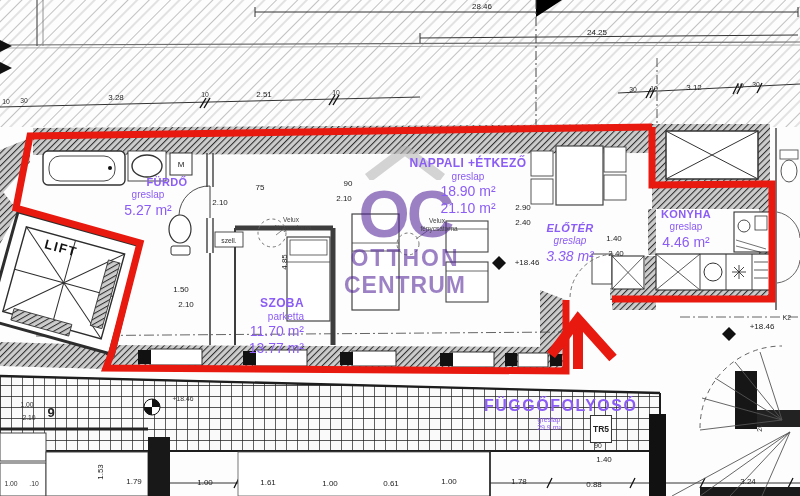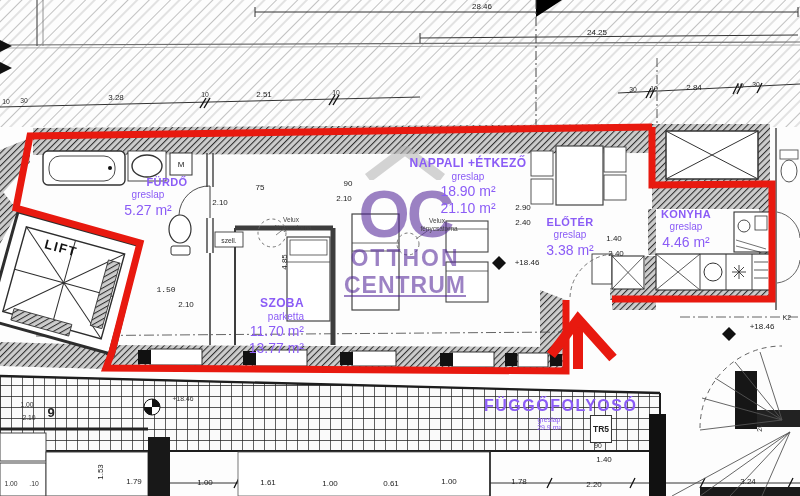--- a/index.html
+++ b/index.html
@@ -5,34 +5,34 @@
   html,body{margin:0;padding:0;background:#e9e9e9;}
   #plan{position:relative;width:800px;height:496px;background:#fdfdfd;overflow:hidden;
         font-family:"Liberation Sans",sans-serif;}
   #plan svg.base{position:absolute;left:0;top:0;z-index:1;}
   
   .wm{position:absolute;left:330px;top:146px;width:150px;z-index:2;text-align:center;
       color:#4c1d95;opacity:.55;pointer-events:none;}
   .wm .roof{height:34px;}
   .wm .oc{font-size:66px;font-weight:bold;line-height:.92;letter-spacing:-3px;}
   .wm .l1{font-size:23px;font-weight:bold;letter-spacing:2px;}
-  .wm .l2{font-size:23px;font-weight:bold;letter-spacing:1px;text-decoration:underline;}
+  .wm .l2{font-size:23px;font-weight:bold;letter-spacing:1px;}
   
   #labels{position:absolute;left:0;top:0;width:800px;height:496px;z-index:3;}
   .room-label{position:absolute;text-align:center;color:#8b5cf6;line-height:1.22;}
   .room-name{font-weight:bold;font-size:11px;letter-spacing:.4px;}
   .room-sub{font-size:10px;}
   .room-area{font-size:14px;}
   #furdo-label{left:112px;top:176px;width:110px;}
   #furdo-label .sub2{width:72px;}
   #szoba-label{left:226px;top:248px;width:78px;text-align:right;margin-top:48px;}
   #szoba-label .room-name{font-size:12px;}
   #nappali-label{left:394px;top:156px;width:148px;}
   #nappali-label .room-name{font-size:12px;}
-  #eloter-label{left:532px;top:216px;width:76px;}
+  #eloter-label{left:532px;top:222px;width:76px;font-style:italic;}
   #konyha-label{left:650px;top:208px;width:72px;}
   #lift-label{position:absolute;left:44px;top:244px;width:60px;font-size:13px;font-weight:bold;
               letter-spacing:1.5px;color:#111;transform:rotate(15deg);}
   #folyoso-label{left:484px;top:396px;width:130px;}
   #folyoso-label .room-name{font-size:16px;letter-spacing:1.5px;}
   #folyoso-label .room-sub,#folyoso-label .room-area{font-size:7px;line-height:1.15;}
   .dim{position:absolute;font-size:8px;color:#222;transform:translate(-50%,-50%);
        white-space:nowrap;z-index:3;}
   .dim.t7{font-size:6.8px;color:#333;}
   .dim.rot{transform:translate(-50%,-50%) rotate(-90deg);}
@@ -331,28 +331,28 @@
         <span class="dim" style="left: 482px; top: 6px;">28.46</span>
         <span class="dim" style="left: 597px; top: 32px;">24.25</span>
         <span class="dim t7" style="left: 6px; top: 101px;">10</span>
         <span class="dim t7" style="left: 24px; top: 100px;">30</span>
         <span class="dim" style="left: 116px; top: 97px;">3.28</span>
         <span class="dim t7" style="left: 205px; top: 94px;">10</span>
         <span class="dim" style="left: 264px; top: 94px;">2.51</span>
         <span class="dim t7" style="left: 336px; top: 92px;">10</span>
         <span class="dim t7" style="left: 633px; top: 89px;">30</span>
         <span class="dim t7" style="left: 654px; top: 88px;">10</span>
-        <span class="dim" style="left: 694px; top: 87px;">2.84</span>
+        <span class="dim" style="left: 694px; top: 87px;">3.12</span>
         <span class="dim t7" style="left: 740px; top: 85px;">10</span>
         <span class="dim t7" style="left: 756px; top: 84px;">30</span>
         <span class="dim" style="left: 224px; top: 187px; margin-left: 36px;">75</span>
         <span class="dim" style="left: 220px; top: 202px;">2.10</span>
         <span class="dim" style="left: 348px; top: 183px;">90</span>
         <span class="dim" style="left: 344px; top: 198px;">2.10</span>
-        <span class="dim" style="left: 166px; top: 289px; font-family: Liberation Mono, monospace;">1.50</span>
+        <span class="dim" style="left: 181px; top: 289px;">1.50</span>
         <span class="dim" style="left: 186px; top: 304px;">2.10</span>
         <span class="dim rot" style="left: 284px; top: 262px;">4.85</span>
         <span class="dim" style="left: 523px; top: 207px;">2.90</span>
         <span class="dim" style="left: 523px; top: 222px;">2.40</span>
         <span class="dim" style="left: 614px; top: 238px;">1.40</span>
         <span class="dim" style="left: 616px; top: 253px;">2.40</span>
         <span class="dim" style="left: 527px; top: 262px;">+18.46</span>
         <span class="dim" style="left: 762px; top: 326px;">+18.46</span>
         <span class="dim t7" style="left: 183px; top: 398px;">+18.46</span>
         <span class="dim t7" style="left: 787px; top: 317px;">K2</span>
@@ -370,19 +370,19 @@
         <span class="dim" style="left: 604px; top: 459px;">1.40</span>
         <span class="dim t7 rot" style="left: 759px; top: 428px;">20</span>
         <span class="dim rot" style="left: 100px; top: 472px;">1.53</span>
         <span class="dim" style="left: 134px; top: 481px;">1.79</span>
         <span class="dim" style="left: 205px; top: 482px;">1.00</span>
         <span class="dim" style="left: 268px; top: 482px;">1.61</span>
         <span class="dim" style="left: 330px; top: 483px;">1.00</span>
         <span class="dim" style="left: 391px; top: 483px;">0.61</span>
         <span class="dim" style="left: 449px; top: 481px;">1.00</span>
         <span class="dim" style="left: 519px; top: 481px;">1.78</span>
-        <span class="dim" style="left: 594px; top: 484px;">2.20</span>
+        <span class="dim" style="left: 594px; top: 484px;">0.88</span>
         <span class="dim" style="left: 748px; top: 481px;">3.24</span>
         <span class="dim t7" style="left: 11px; top: 483px;">1.00</span>
         <span class="dim t7" style="left: 34px; top: 483px;">.10</span>
       </div>
   </div>
 </div>
 
 </body></html>

